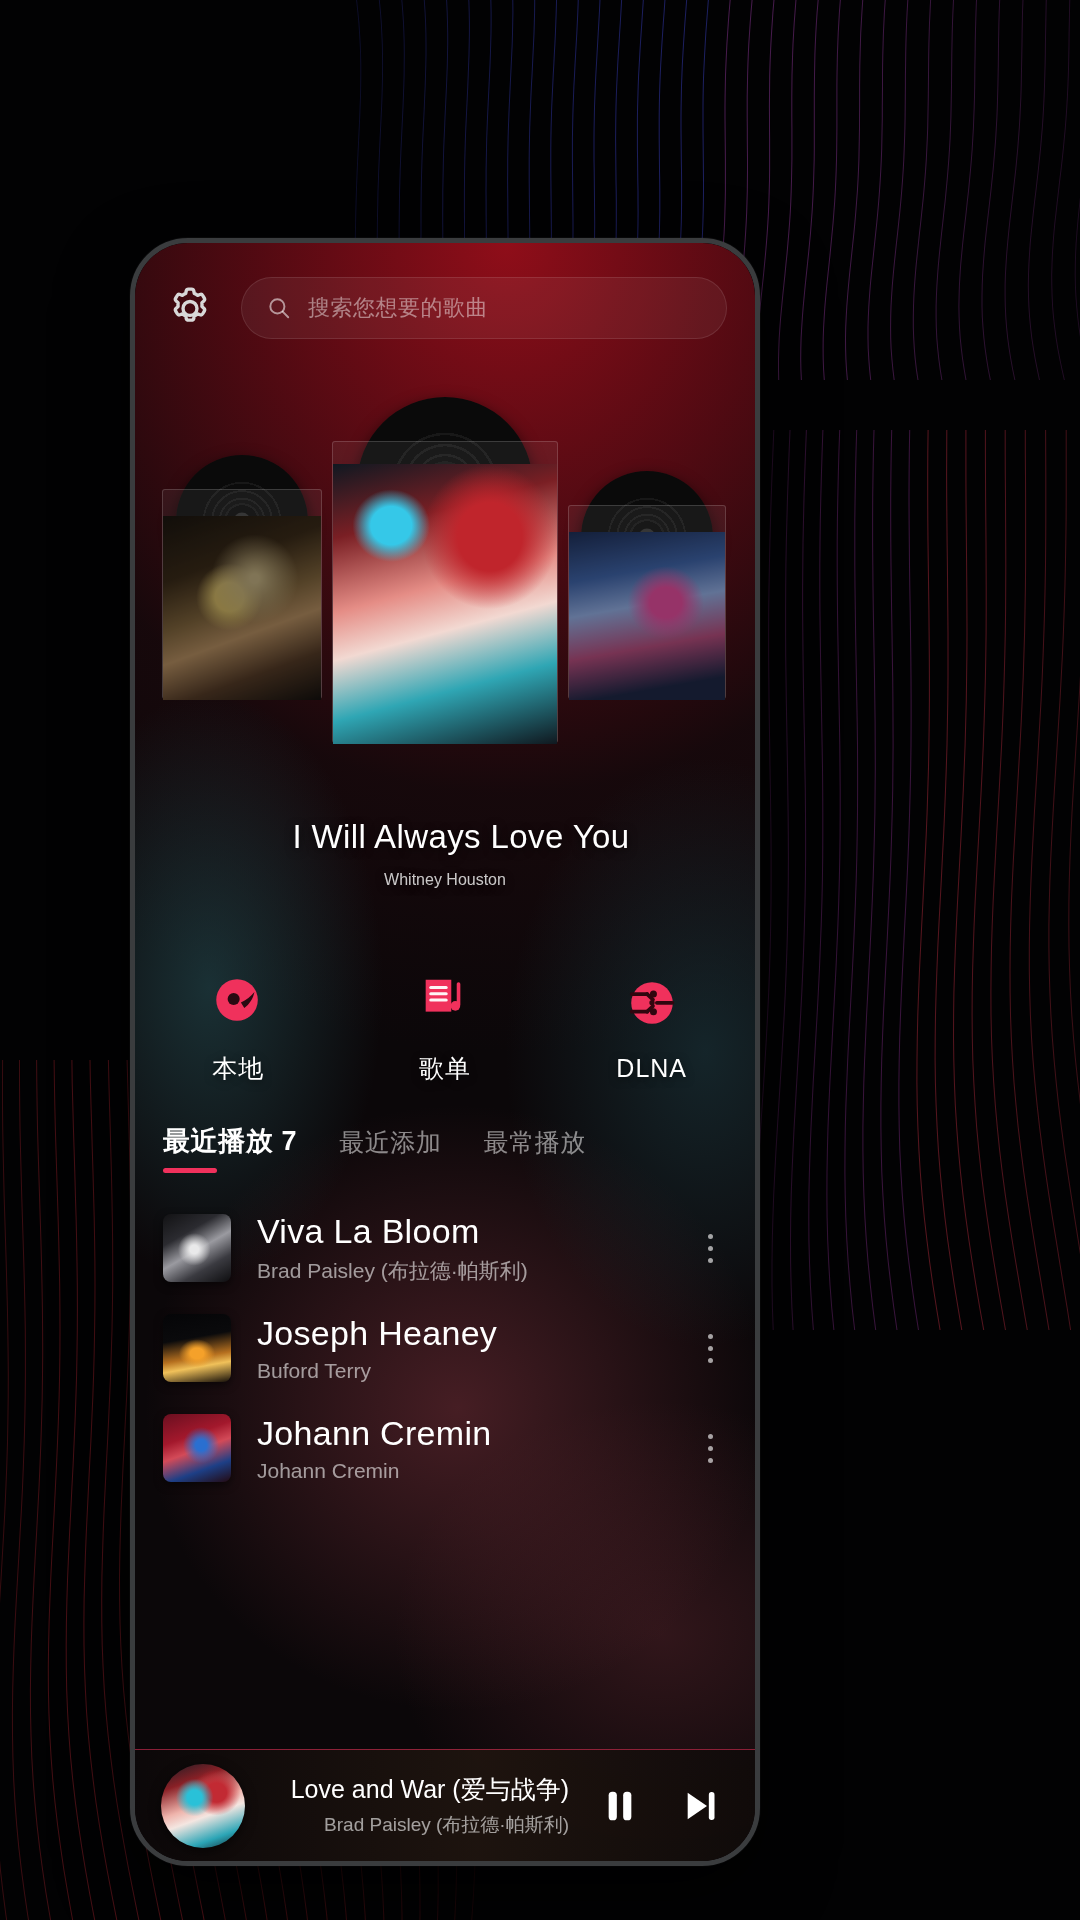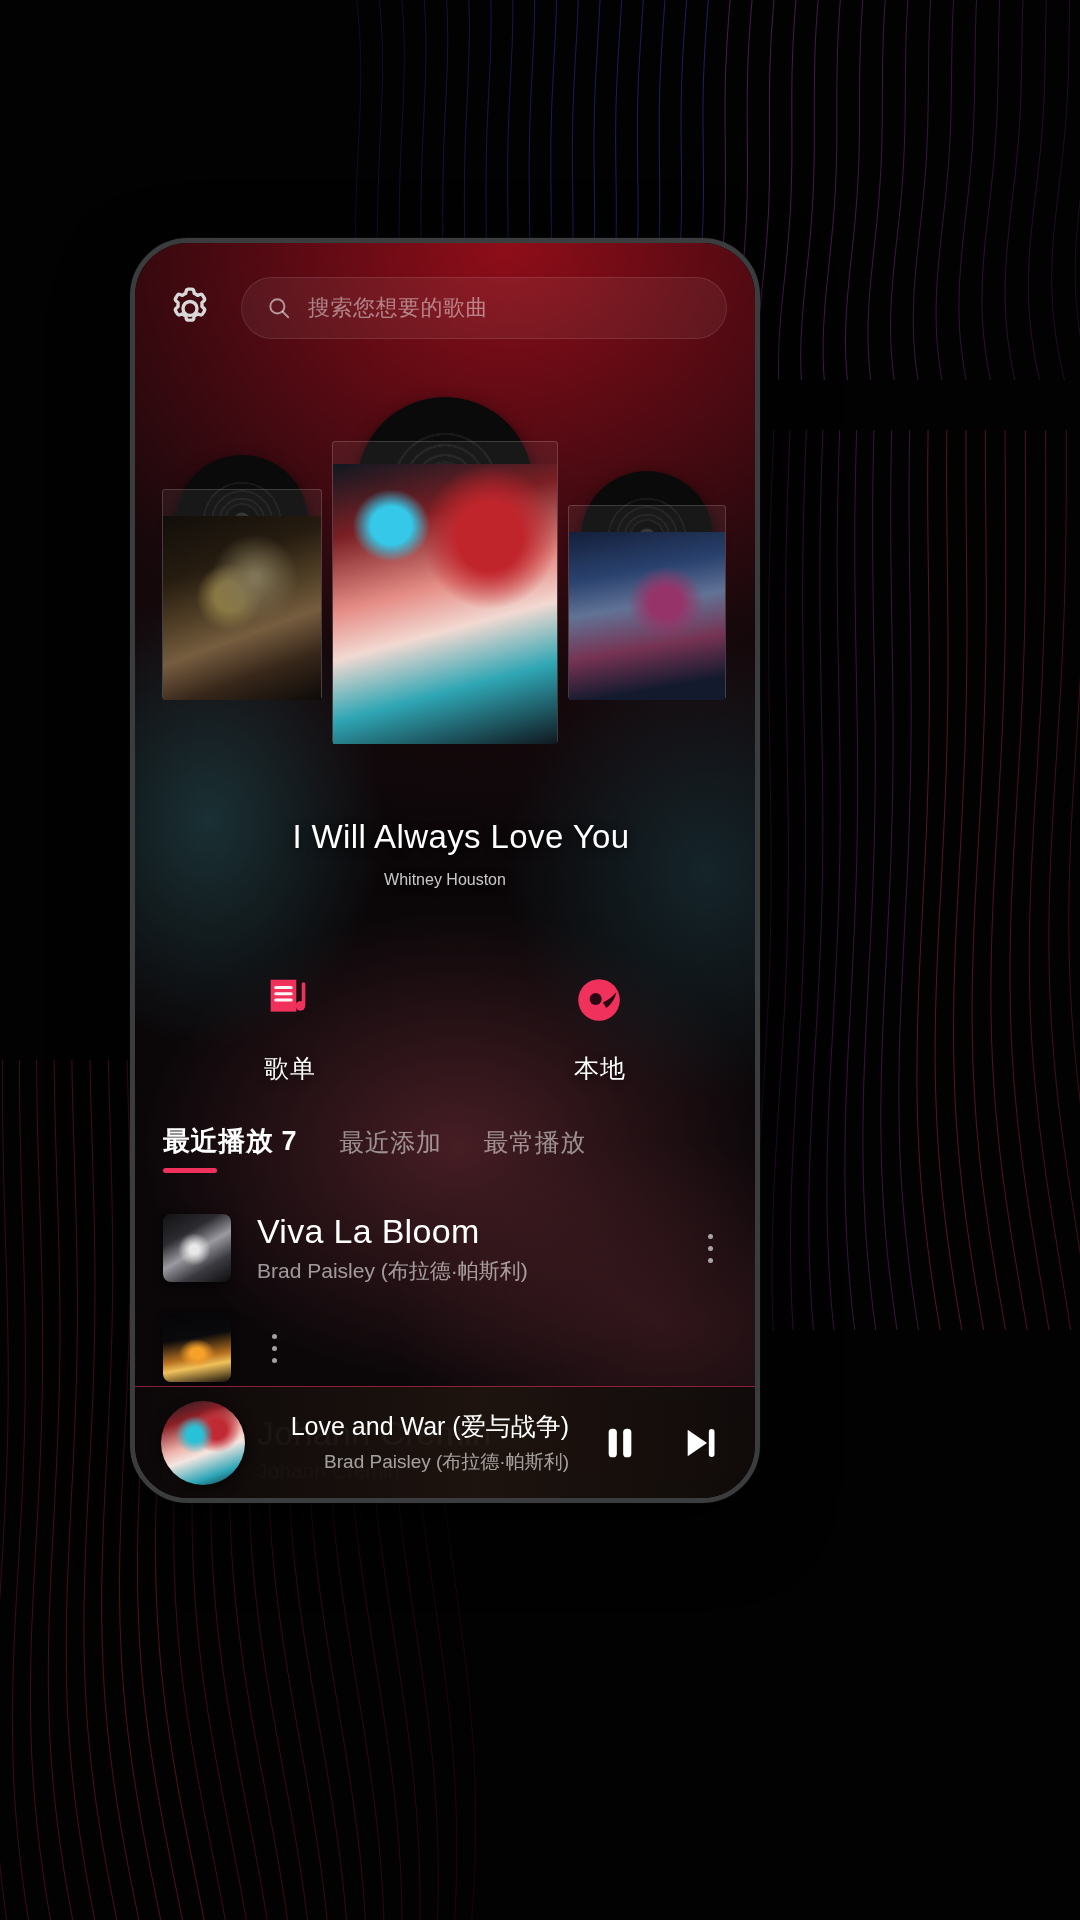--- a/index.html
+++ b/index.html
@@ -13,21 +13,21 @@
   #stage{ position:relative; width:1080px; height:1920px; background:#020203; overflow:hidden; }
 
   .wavefield{ position:absolute; pointer-events:none; }
   .wave-tr{ top:-40px; right:-60px; width:820px; height:420px; opacity:.85; }
   .wave-r { top:430px; right:-120px; width:520px; height:900px; opacity:.75; }
   .wave-bl{ bottom:-40px; left:-80px; width:560px; height:900px; opacity:.8; }
 
   
   #phone{
     position:absolute; left:130px; top:238px;
-    width:630px; height:1265px;
+    width:630px; height:1628px;
     border-radius:58px;
     border:5px solid #3a3c3e;
     background:#0c0708;
     overflow:hidden;
     box-shadow:0 26px 70px rgba(0,0,0,.85), 0 0 0 1px rgba(255,255,255,.04);
   }
   #screen{ position:absolute; inset:0; overflow:hidden; border-radius:53px; }
 
   
   .appbg{ position:absolute; inset:0;
@@ -297,41 +297,57 @@
         </div>
       </div>
 
       <div class="nowtitle">I Will Always Love You</div>
       <div class="nowartist">Whitney Houston</div>
 
       <div class="cats">
 
         <div class="cat">
           <svg class="ic" viewBox="0 0 24 24">
+            <circle cx="11.6" cy="11.6" r="8.6" fill="#f0315c"></circle>
+            <circle cx="10.2" cy="11.2" r="2.5" fill="#2a0a12"></circle>
+            <path d="M13.2 12.6c2.1-.9 4.3-2.6 5.6-4.3-.5 2.6-2.1 5.2-4.2 6.6z" fill="#2a0a12"></path>
+          </svg>
+          <span class="lb">本地</span>
+        </div>
+
+        <div class="cat">
+          <svg class="ic" viewBox="0 0 24 24">
             <path d="M4 3.2h10.6v13.2H4z" fill="#f0315c" rx="1"></path>
             <g stroke="#ffffff" stroke-width="1.25" stroke-linecap="round" opacity=".95">
               <line x1="6.1" y1="6.4" x2="12.5" y2="6.4"></line>
               <line x1="6.1" y1="9.0" x2="12.5" y2="9.0"></line>
               <line x1="6.1" y1="11.6" x2="12.5" y2="11.6"></line>
             </g>
             <path d="M17.6 5.0v8.4" stroke="#f0315c" stroke-width="1.5" stroke-linecap="round" fill="none"></path>
             <circle cx="16.3" cy="14.0" r="2.0" fill="#f0315c"></circle>
           </svg>
           <span class="lb">歌单</span>
         </div>
 
         <div class="cat">
           <svg class="ic" viewBox="0 0 24 24">
-            <circle cx="11.6" cy="11.6" r="8.6" fill="#f0315c"></circle>
-            <circle cx="10.2" cy="11.2" r="2.5" fill="#2a0a12"></circle>
-            <path d="M13.2 12.6c2.1-.9 4.3-2.6 5.6-4.3-.5 2.6-2.1 5.2-4.2 6.6z" fill="#2a0a12"></path>
-          </svg>
-          <span class="lb">本地</span>
-        </div>
-
+            <circle cx="12" cy="12" r="8.6" fill="#f0315c"></circle>
+            <g stroke="#30060f" stroke-width="1.55" stroke-linecap="round" fill="none">
+              <line x1="3.6" y1="8.3" x2="10.0" y2="8.3"></line>
+              <line x1="14.0" y1="11.9" x2="20.4" y2="11.9"></line>
+              <line x1="3.6" y1="15.6" x2="10.0" y2="15.6"></line>
+              <line x1="10.0" y1="8.3" x2="12.4" y2="10.6"></line>
+              <line x1="10.0" y1="15.6" x2="12.4" y2="13.3"></line>
+            </g>
+            <circle cx="12.6" cy="8.3" r="1.45" fill="#30060f"></circle>
+            <circle cx="12.6" cy="15.6" r="1.45" fill="#30060f"></circle>
+            <circle cx="12.0" cy="11.9" r="1.1" fill="#30060f"></circle>
+          </svg>
+          <span class="lb">DLNA</span>
+        </div>
       </div>
 
       <div class="tabs">
         <div class="tab on"><span class="t">最近播放 7</span></div>
         <div class="tab"><span class="t">最近添加</span></div>
         <div class="tab"><span class="t">最常播放</span></div>
       </div>
 
       <div class="list">
 
@@ -347,20 +363,24 @@
               <i></i>
               <i></i>
               <i></i>
             </div>
         </div>
 
         <div class="row">
           <div class="thumb">
               <div class="ph ph5"></div>
             </div>
+          <div class="meta">
+            <div class="tt">Joseph Heaney</div>
+            <div class="ar">Buford Terry</div>
+          </div>
           <div class="kebab">
               <i></i>
               <i></i>
               <i></i>
             </div>
         </div>
 
         <div class="row">
           <div class="thumb">
               <div class="ph ph6"></div>

